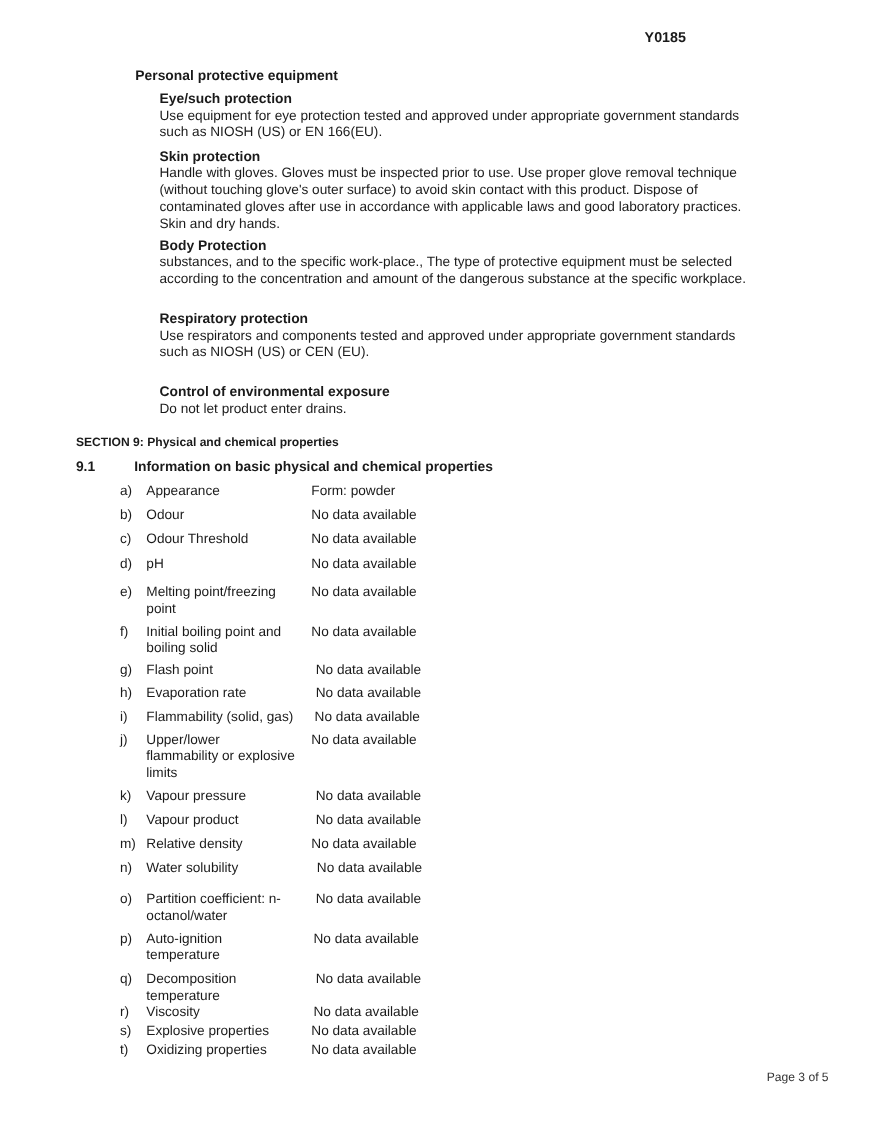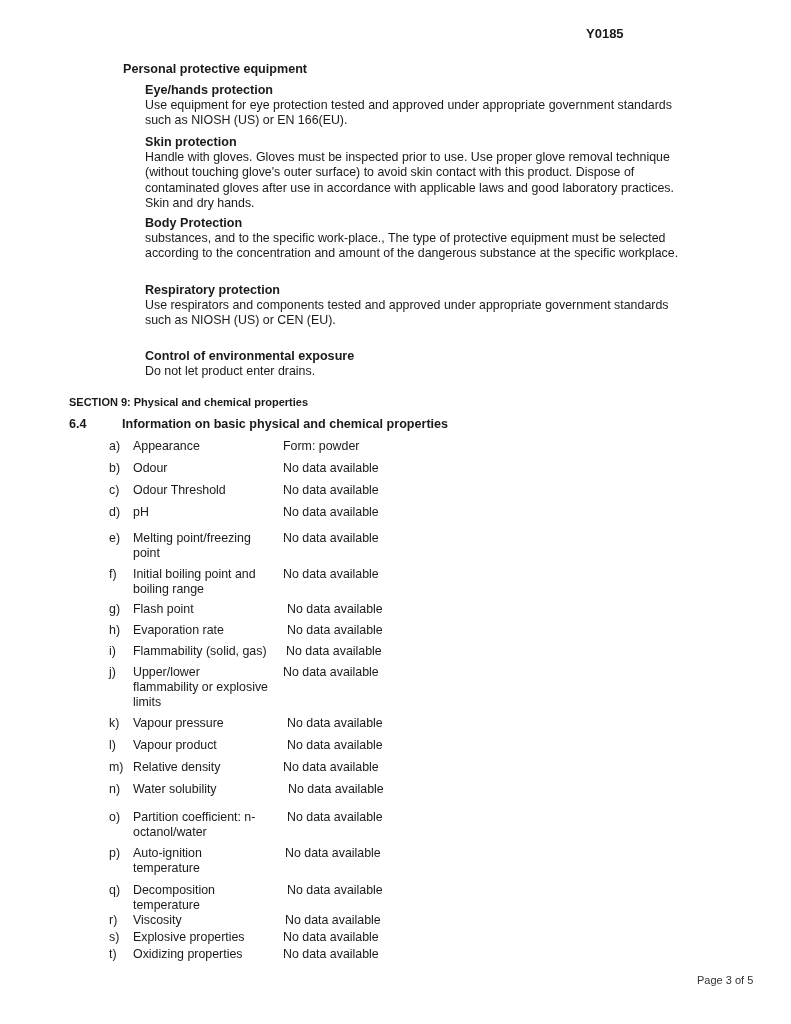--- a/index.html
+++ b/index.html
@@ -20,21 +20,21 @@
   .row .val { position:absolute; left:283px; }
   .footer { left:655px; top:973px; font-size:11px; color:#333;margin-left:42px; }
 </style>
 </head>
 <body>
 
 <div class="abs docid">Y0185</div>
 <div class="abs h-ppe">Personal protective equipment</div>
 
 <div class="abs sub" style="top:82px">
-  <div class="t">Eye/hands protection</div>
+  <div class="t">Eye/such protection</div>
   <div class="b">Use equipment for eye protection tested and approved under appropriate government standards</div>
   <div class="b">such as NIOSH (US) or EN 166(EU).</div>
 </div>
 
 <div class="abs sub" style="top:134px">
   <div class="t">Skin protection</div>
   <div class="b">Handle with gloves. Gloves must be inspected prior to use. Use proper glove removal technique</div>
   <div class="b">(without touching glove's outer surface) to avoid skin contact with this product. Dispose of</div>
   <div class="b">contaminated gloves after use in accordance with applicable laws and good laboratory practices.</div>
   <div class="b">Skin and dry hands.</div>
@@ -51,21 +51,21 @@
   <div class="b">Use respirators and components tested and approved under appropriate government standards</div>
   <div class="b">such as NIOSH (US) or CEN (EU).</div>
 </div>
 
 <div class="abs sub" style="top:348px">
   <div class="t">Control of environmental exposure</div>
   <div class="b">Do not let product enter drains.</div>
 </div>
 
 <div class="abs sec9">SECTION 9: Physical and chemical properties</div>
-<div class="abs s91num">6.4</div>
+<div class="abs s91num">9.1</div>
 <div class="abs s91">Information on basic physical and chemical properties</div>
 
 <div id="props">
     <div class="row" style="top: 439px;">
       <span class="k">a)</span>
       <span class="lbl">Appearance</span>
       <span class="val" style="left: 283px;">Form: powder</span>
     </div>
     <div class="row" style="top: 461px;">
       <span class="k">b)</span>
@@ -82,21 +82,21 @@
       <span class="lbl">pH</span>
       <span class="val" style="left: 283px;">No data available</span>
     </div>
     <div class="row" style="top: 531px;">
       <span class="k">e)</span>
       <span class="lbl">Melting point/freezing point</span>
       <span class="val" style="left: 283px;">No data available</span>
     </div>
     <div class="row" style="top: 567px;">
       <span class="k">f)</span>
-      <span class="lbl">Initial boiling point and boiling range</span>
+      <span class="lbl">Initial boiling point and boiling solid</span>
       <span class="val" style="left: 283px;">No data available</span>
     </div>
     <div class="row" style="top: 602px;">
       <span class="k">g)</span>
       <span class="lbl">Flash point</span>
       <span class="val" style="left: 287px;">No data available</span>
     </div>
     <div class="row" style="top: 623px;">
       <span class="k">h)</span>
       <span class="lbl">Evaporation rate</span>

